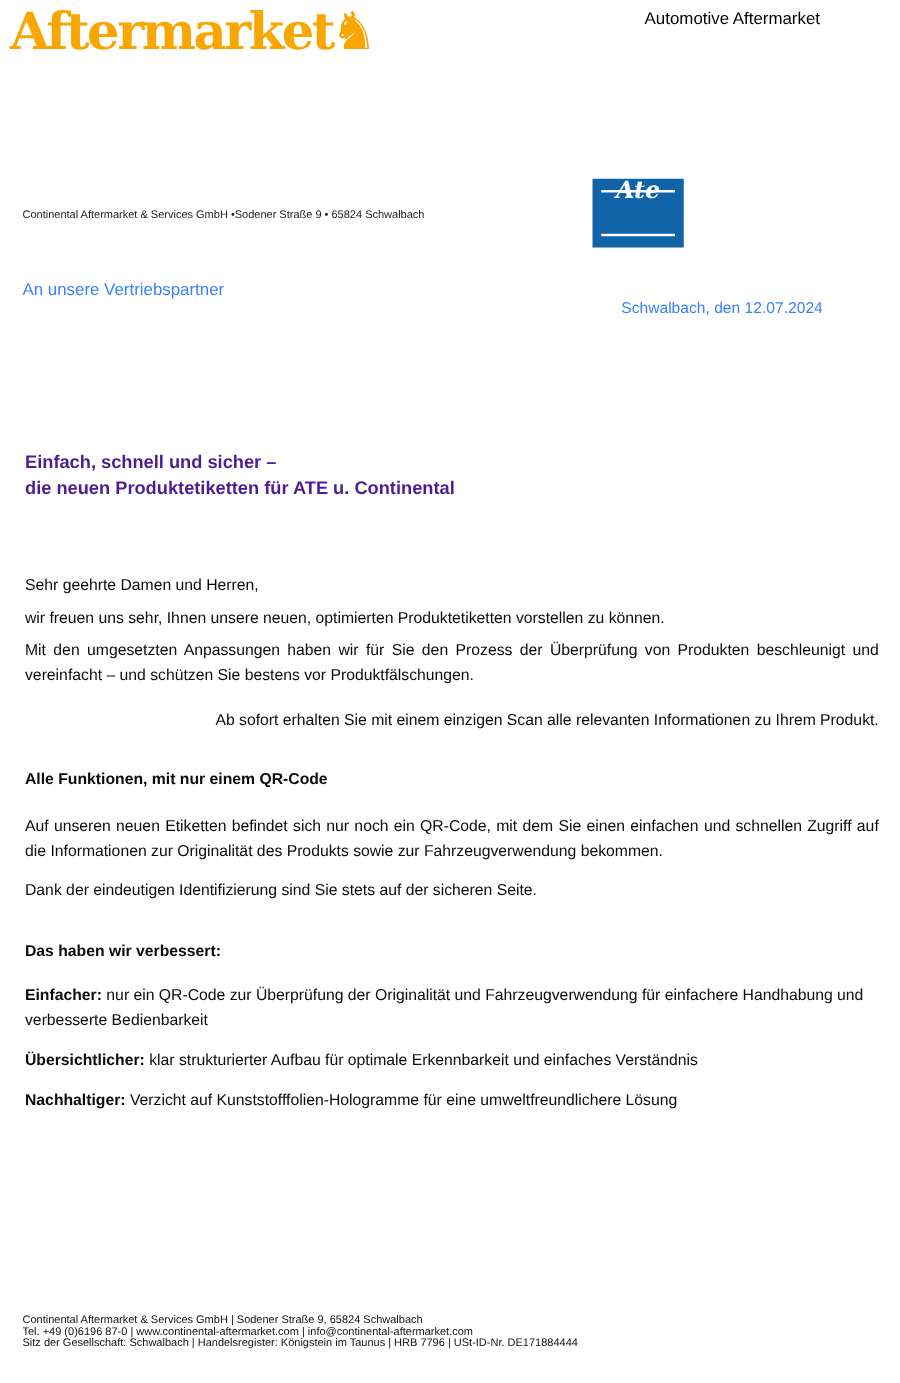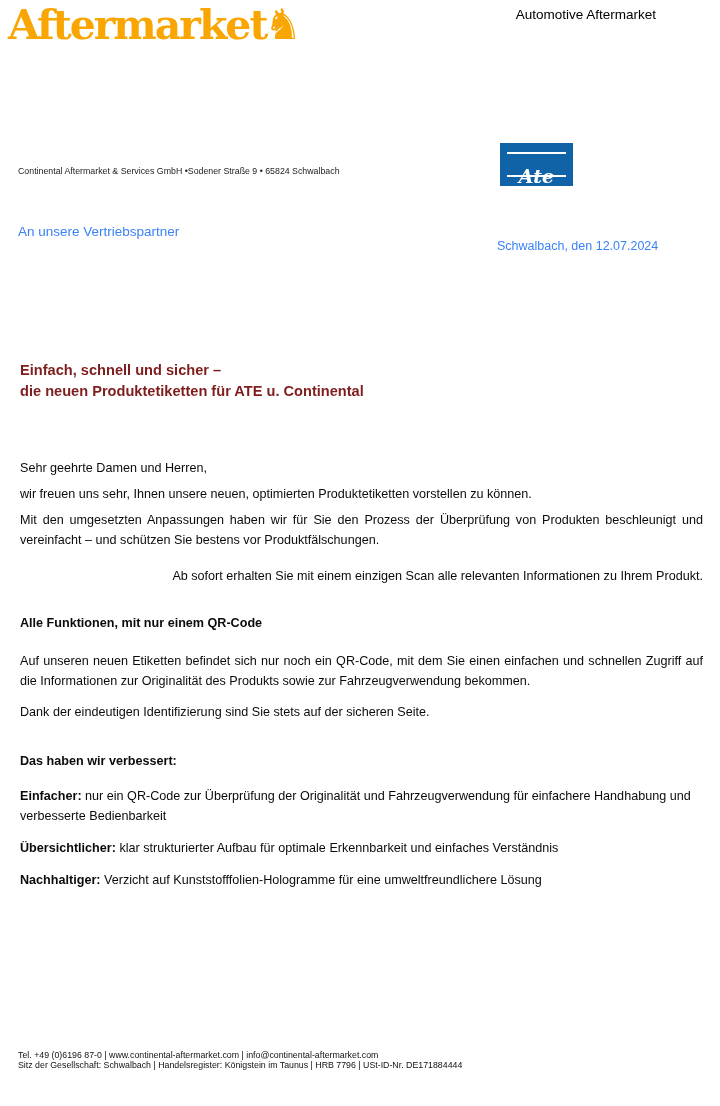--- a/index.html
+++ b/index.html
@@ -50,27 +50,27 @@
   }
   .sender-line {
     position: absolute;
     left: 18px;
     top: 166px;
     font-size: 8.8px;
     color: #222222;
   }
   .ate-logo {
     position: absolute;
-    left: 500px;
+    left: 474px;
     top: 143px;
     width: 73px;
-    height: 43px;
+    height: 55px;
     background: var(--blue, #1063A7);
     display: flex;
-    align-items: flex-end;
+    align-items: flex-start;
     justify-content: center;
   }
   .ate-inner {
     position: relative;
     z-index: 2;
     color: #ffffff;
     font-family: "DejaVu Serif", serif;
     font-style: italic;
     font-weight: bold;
     font-size: 19px;
@@ -110,21 +110,21 @@
     top: 360px;
     font-size: 12.6px;
     line-height: 20px;
     color: #0b0b0b;
   }
   .subject {
     font-size: 14.6px;
     line-height: 21px;
     font-weight: bold;
     margin: 0;
-    color: #7f1d1d;
+    color: #4c1d95;
   }
   .content p { margin: 6px 0 0 0; }
   .salutation   { margin-top: 56px !important; }
   .mt16 { margin-top: 16px !important; text-align: right; }
   .mt18 { margin-top: 18px !important; }
   .mt11 { margin-top: 11px !important; }
   .mt15 { margin-top: 15px !important; }
   .mt12 { margin-top: 12px !important; }
   .sect-head {
     margin-top: 27px !important;
@@ -189,17 +189,18 @@
     <p class="sect-head second">Das haben wir verbessert:</p>
 
     <p class="mt15"><strong>Einfacher:</strong><span> nur ein QR-Code zur Überprüfung der Originalität und Fahrzeugverwendung für einfachere Handhabung und verbesserte Bedienbarkeit</span></p>
 
     <p class="mt12"><strong>Übersichtlicher:</strong><span> klar strukturierter Aufbau für optimale Erkennbarkeit und einfaches Verständnis</span></p>
 
     <p class="mt12"><strong>Nachhaltiger:</strong><span> Verzicht auf Kunststofffolien-Hologramme für eine umweltfreundlichere Lösung</span></p>
   </div>
 
   <div class="footer">
+    <div>Continental Aftermarket &amp; Services GmbH | Sodener Straße 9, 65824 Schwalbach</div>
     <div>Tel. +49 (0)6196 87-0 | www.continental-aftermarket.com | info@continental-aftermarket.com</div>
     <div>Sitz der Gesellschaft: Schwalbach | Handelsregister: Königstein im Taunus | HRB 7796 | USt-ID-Nr. DE171884444</div>
   </div>
 
 </div>
 
 </body></html>

